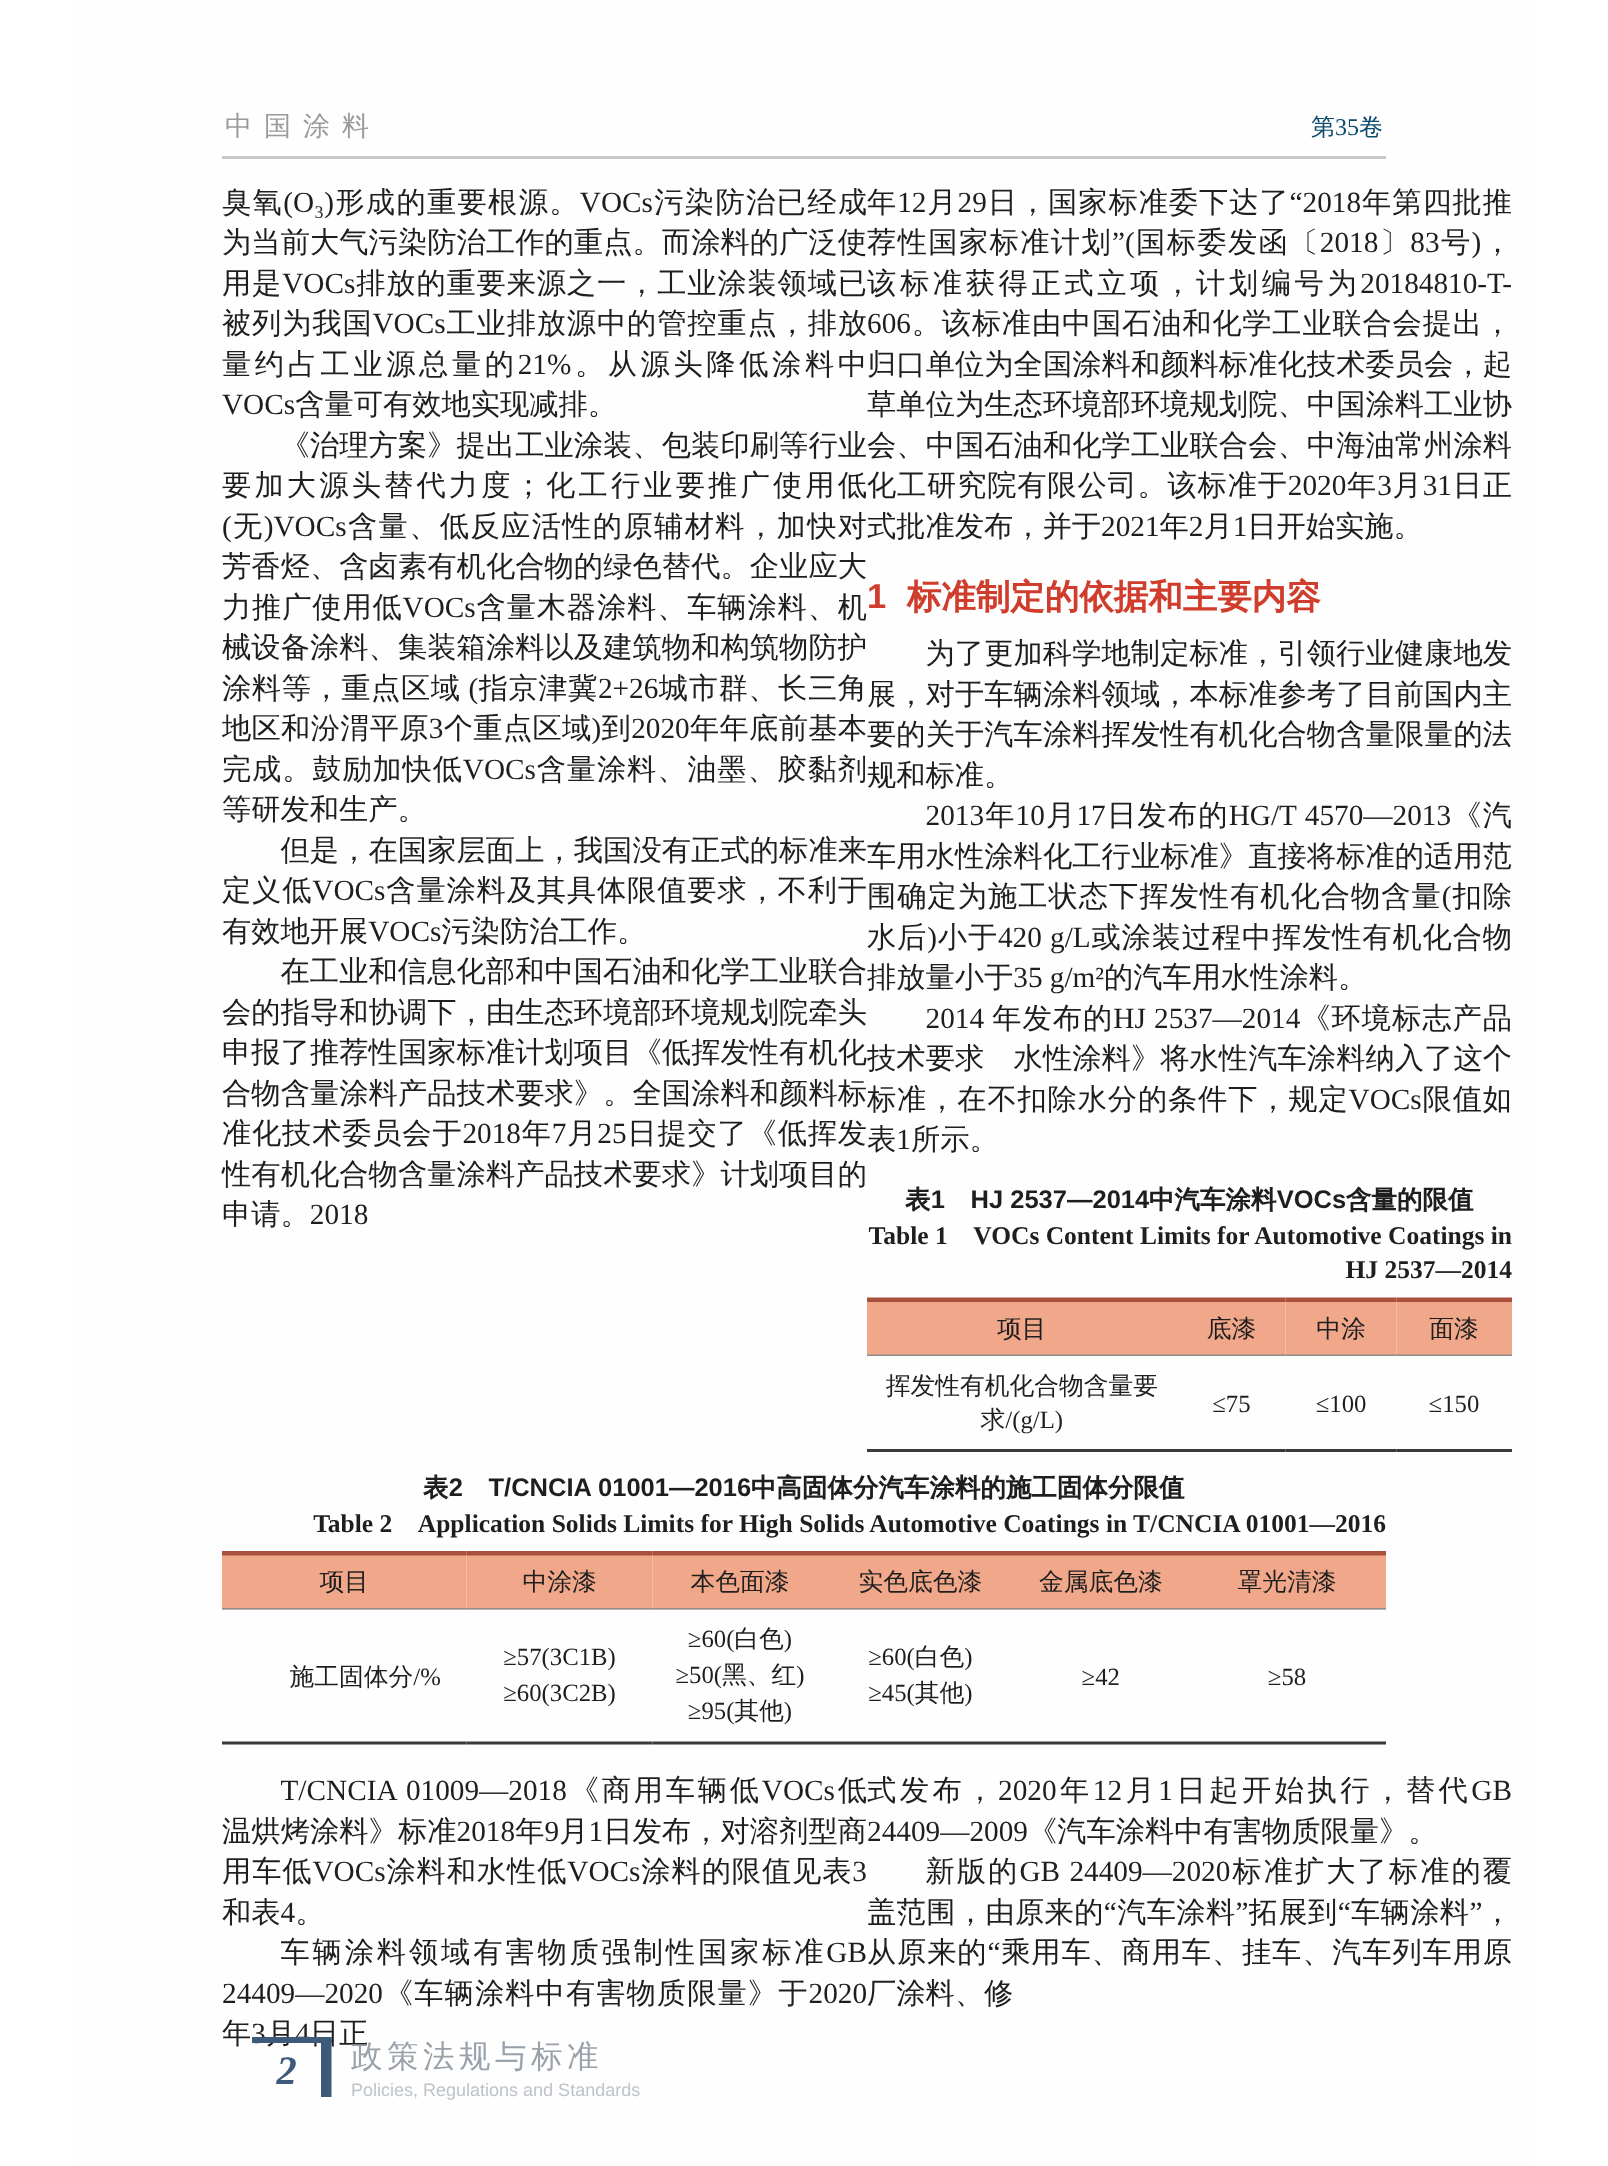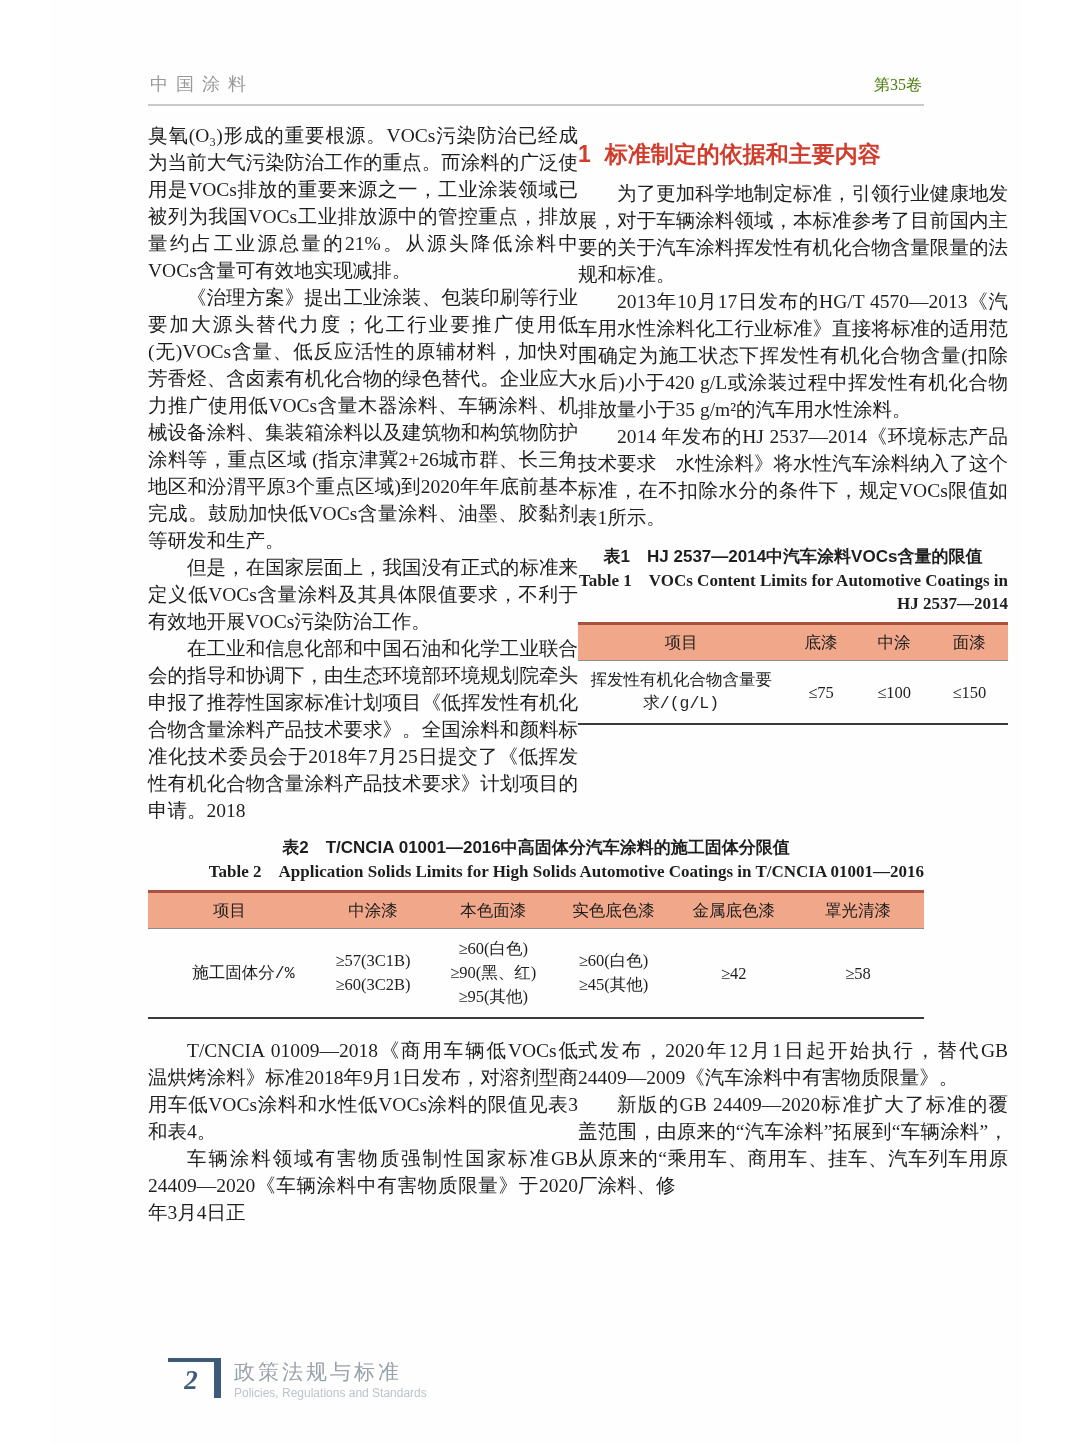--- a/index.html
+++ b/index.html
@@ -13,21 +13,21 @@
     color:#1e1e1e;
   }
   
   .hdr{
     margin:0 98px;
     padding:72px 2px 8px 2px;
     border-bottom:2px solid #c9c9c9;
     display:flex;justify-content:space-between;align-items:flex-end;
   }
   .journal-name{font-size:18px;color:#9a9a9a;letter-spacing:8px;}
-  .volume-no{font-size:16px;color:#4d7c0f;}
+  .volume-no{font-size:16px;color:#0c4a6e;}
   
   .cols{
     display:flex;
     margin:16px 98px 0 98px;
   }
   .col{
     width:430px;min-width:430px;
     font-size:19.5px;line-height:27px;
     text-align:justify;
   }
@@ -59,21 +59,21 @@
     border-bottom:2px solid #3a3a3a;
     font-size:16.5px;line-height:23px;
   }
   table.datatbl thead tr{background:#f1a88a;}
   table.datatbl th{
     font-weight:400;padding:6px 2px;
     border-bottom:1px solid #8d8d8d;
     text-align:center;
   }
   table.datatbl td{padding:8px 2px;text-align:center;vertical-align:middle;}
-  td.item-cell{text-align:left;padding-left:8px;font-family:Liberation Mono, monospace;}
+  td.item-cell{text-align:left;padding-left:8px;}
   
   .t1 .c0{width:48%;} .t1 .c1{width:17%;} .t1 .c2{width:17%;} .t1 .c3{width:18%;}
   
   .t2wrap{margin:12px 98px 0 98px;}
   .t2 .c0{width:21%;} .t2 .c1{width:16%;} .t2 .c2{width:15%;}
   .t2 .c3{width:16%;} .t2 .c4{width:15%;text-align:center;} .t2 .c5{width:17%;}
   .t2 td.item-cell{padding-left:30px;}
   .cell-line{line-height:24px;}
   
   .cols.bottom{margin-top:18px;}
@@ -115,20 +115,21 @@
   <div class="cols">
 
     <div class="col">
       <p class="cont">臭氧(O₃)形成的重要根源。VOCs污染防治已经成为当前大气污染防治工作的重点。而涂料的广泛使用是VOCs排放的重要来源之一，工业涂装领域已被列为我国VOCs工业排放源中的管控重点，排放量约占工业源总量的21%。从源头降低涂料中VOCs含量可有效地实现减排。</p>
       <p>《治理方案》提出工业涂装、包装印刷等行业要加大源头替代力度；化工行业要推广使用低(无)VOCs含量、低反应活性的原辅材料，加快对芳香烃、含卤素有机化合物的绿色替代。企业应大力推广使用低VOCs含量木器涂料、车辆涂料、机械设备涂料、集装箱涂料以及建筑物和构筑物防护涂料等，重点区域 (指京津冀2+26城市群、长三角地区和汾渭平原3个重点区域)到2020年年底前基本完成。鼓励加快低VOCs含量涂料、油墨、胶黏剂等研发和生产。</p>
       <p>但是，在国家层面上，我国没有正式的标准来定义低VOCs含量涂料及其具体限值要求，不利于有效地开展VOCs污染防治工作。</p>
       <p>在工业和信息化部和中国石油和化学工业联合会的指导和协调下，由生态环境部环境规划院牵头申报了推荐性国家标准计划项目《低挥发性有机化合物含量涂料产品技术要求》。全国涂料和颜料标准化技术委员会于2018年7月25日提交了《低挥发性有机化合物含量涂料产品技术要求》计划项目的申请。2018</p>
     </div>
 
     <div class="col">
+      <p class="cont">年12月29日，国家标准委下达了“2018年第四批推荐性国家标准计划”(国标委发函〔2018〕83号)，该标准获得正式立项，计划编号为20184810-T-606。该标准由中国石油和化学工业联合会提出，归口单位为全国涂料和颜料标准化技术委员会，起草单位为生态环境部环境规划院、中国涂料工业协会、中国石油和化学工业联合会、中海油常州涂料化工研究院有限公司。该标准于2020年3月31日正式批准发布，并于2021年2月1日开始实施。</p>
 
       <div class="sec-head">
         <span class="num">1</span><span>标准制定的依据和主要内容</span>
       </div>
 
       <p>为了更加科学地制定标准，引领行业健康地发展，对于车辆涂料领域，本标准参考了目前国内主要的关于汽车涂料挥发性有机化合物含量限量的法规和标准。</p>
       <p>2013年10月17日发布的HG/T 4570—2013《汽车用水性涂料化工行业标准》直接将标准的适用范围确定为施工状态下挥发性有机化合物含量(扣除水后)小于420 g/L或涂装过程中挥发性有机化合物排放量小于35 g/m²的汽车用水性涂料。</p>
       <p>2014 年发布的HJ 2537—2014《环境标志产品技术要求　水性涂料》将水性汽车涂料纳入了这个标准，在不扣除水分的条件下，规定VOCs限值如表1所示。</p>
 
       <div class="tbl-block">
@@ -173,21 +174,21 @@
       </thead>
       <tbody>
         <tr>
           <td class="item-cell">施工固体分/%</td>
           <td>
             <div class="cell-line">≥57(3C1B)</div>
             <div class="cell-line">≥60(3C2B)</div>
           </td>
           <td>
             <div class="cell-line">≥60(白色)</div>
-            <div class="cell-line">≥90(黑、红)</div>
+            <div class="cell-line">≥50(黑、红)</div>
             <div class="cell-line">≥95(其他)</div>
           </td>
           <td>
             <div class="cell-line">≥60(白色)</div>
             <div class="cell-line">≥45(其他)</div>
           </td>
           <td>≥42</td>
           <td>≥58</td>
         </tr>
       </tbody>

